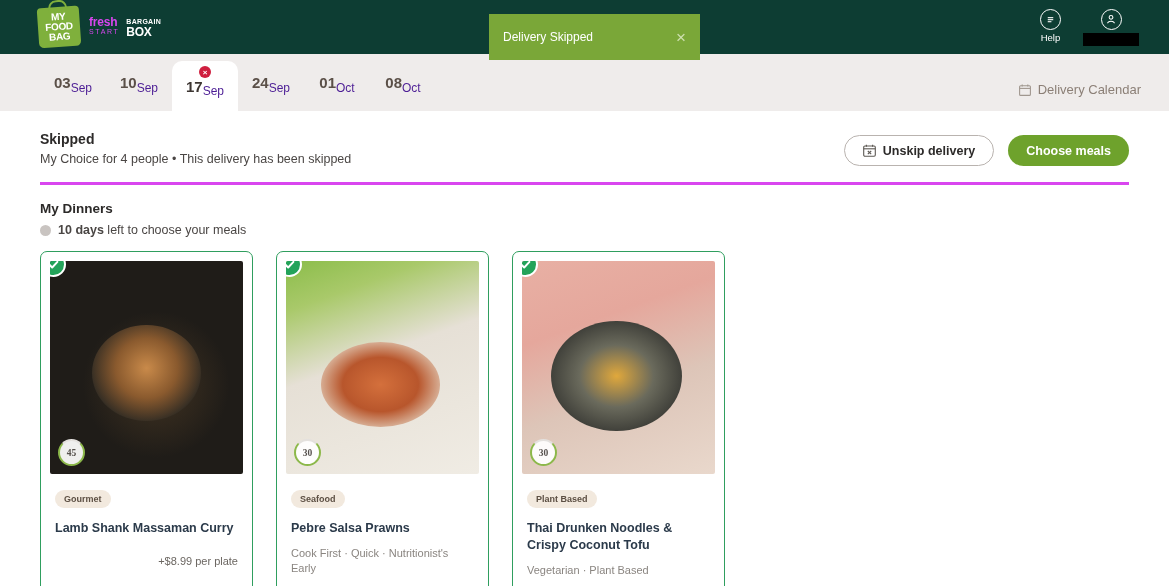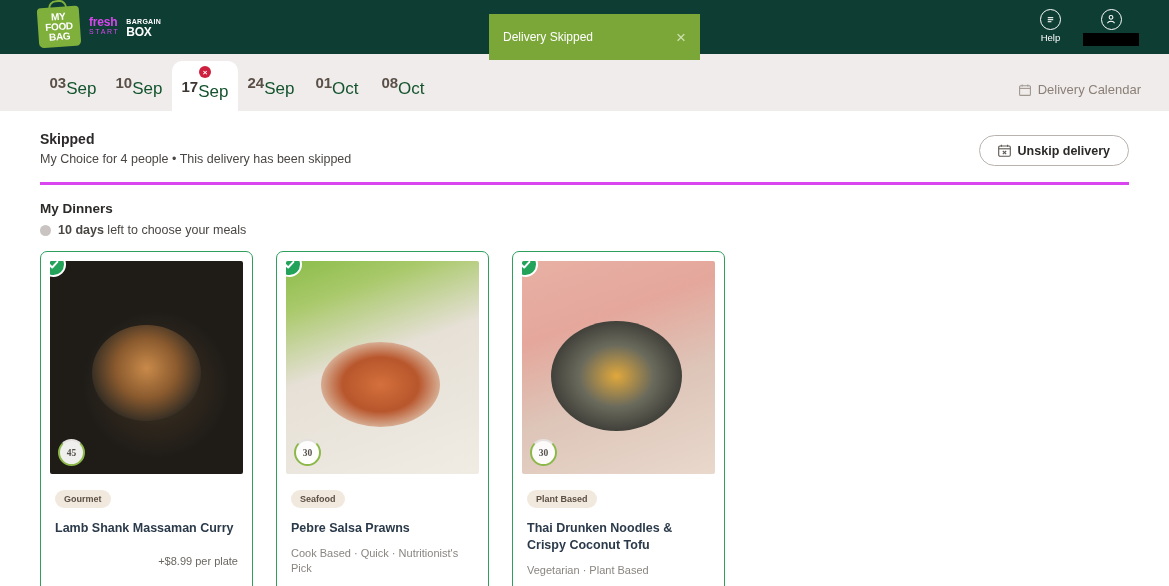--- a/index.html
+++ b/index.html
@@ -107,21 +107,21 @@
     display: flex; 
     align-items: center; justify-content: center;
     cursor: pointer; position: relative;
   }
   .date-cell.active {
     background: #fff;
     border-radius: 10px 10px 0 0;
     height: 50px;
   }
   .d-num { font-size: 15px; font-weight: bold; color: #5b5048; line-height: 17px; }
-  .d-mon { font-size: 17px; color: #14532d; line-height: 15px; margin-top: 11px; }
+  .d-mon { font-size: 12px; color: #4c1d95; line-height: 15px; margin-top: 11px; }
   .date-cell.active .d-num { color: #3d3632; }
   .badge-x {
     position: absolute; top: 5px; left: 50%;
     transform: translateX(-50%);
     width: 12px; height: 12px; border-radius: 50%;
     background: #cf1f3f; color: #fff; font-size: 8px;
     display: flex; align-items: center; justify-content: center;
     font-weight: bold;
   }
   .delivery-cal {
@@ -339,20 +339,23 @@
         <svg width="13" height="13" viewBox="0 0 13 13">
           <rect x="0.7" y="2" width="11.6" height="10.3" rx="1.2" fill="none" stroke="#5c5853" stroke-width="1.1"></rect>
           <line x1="0.7" y1="4.8" x2="12.3" y2="4.8" stroke="#5c5853" stroke-width="1.1"></line>
           <line x1="3.4" y1="0.7" x2="3.4" y2="2.8" stroke="#5c5853" stroke-width="1.1"></line>
           <line x1="9.6" y1="0.7" x2="9.6" y2="2.8" stroke="#5c5853" stroke-width="1.1"></line>
           <line x1="4.8" y1="7" x2="8.2" y2="10.2" stroke="#5c5853" stroke-width="1.1"></line>
           <line x1="8.2" y1="7" x2="4.8" y2="10.2" stroke="#5c5853" stroke-width="1.1"></line>
         </svg>
         <span>Unskip delivery</span>
       </div>
+      <div class="btn btn-primary">
+        <span>Choose meals</span>
+      </div>
     </div>
   </div>
 
   <div class="dinners-title">My Dinners</div>
   <div class="dinners-sub">
     <span class="clock"></span>
     <span><b>10 days</b><span> left to choose your meals</span></span>
   </div>
 
   <div class="cards">
@@ -378,21 +381,21 @@
         <div class="check">
           <svg viewBox="0 0 14 14">
               <path d="M2.6 7.2 L5.6 10.2 L11.2 4.2" fill="none" stroke="#fff" stroke-width="2.1" stroke-linecap="round" stroke-linejoin="round"></path>
             </svg>
         </div>
         <div class="time-badge">30</div>
       </div>
       <div class="card-body">
         <span class="tag">Seafood</span>
         <div class="meal-name">Pebre Salsa Prawns</div>
-        <div class="meal-attrs">Cook Based · Quick · Nutritionist's Pick</div>
+        <div class="meal-attrs">Cook First · Quick · Nutritionist's Early</div>
         <div class="meal-price"></div>
       </div>
     </div>
 
     <div class="card">
       <div class="card-img img3">
         <div class="check">
           <svg viewBox="0 0 14 14">
               <path d="M2.6 7.2 L5.6 10.2 L11.2 4.2" fill="none" stroke="#fff" stroke-width="2.1" stroke-linecap="round" stroke-linejoin="round"></path>
             </svg>

